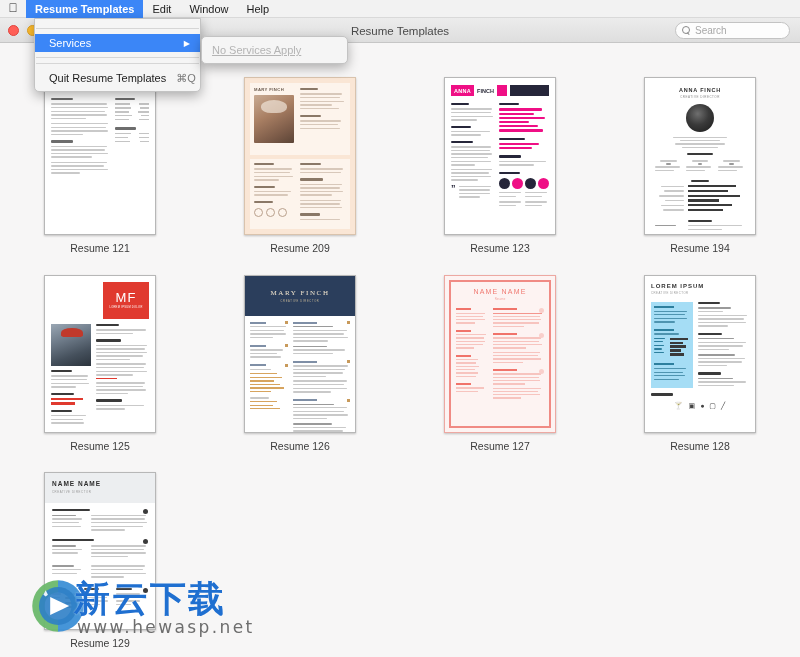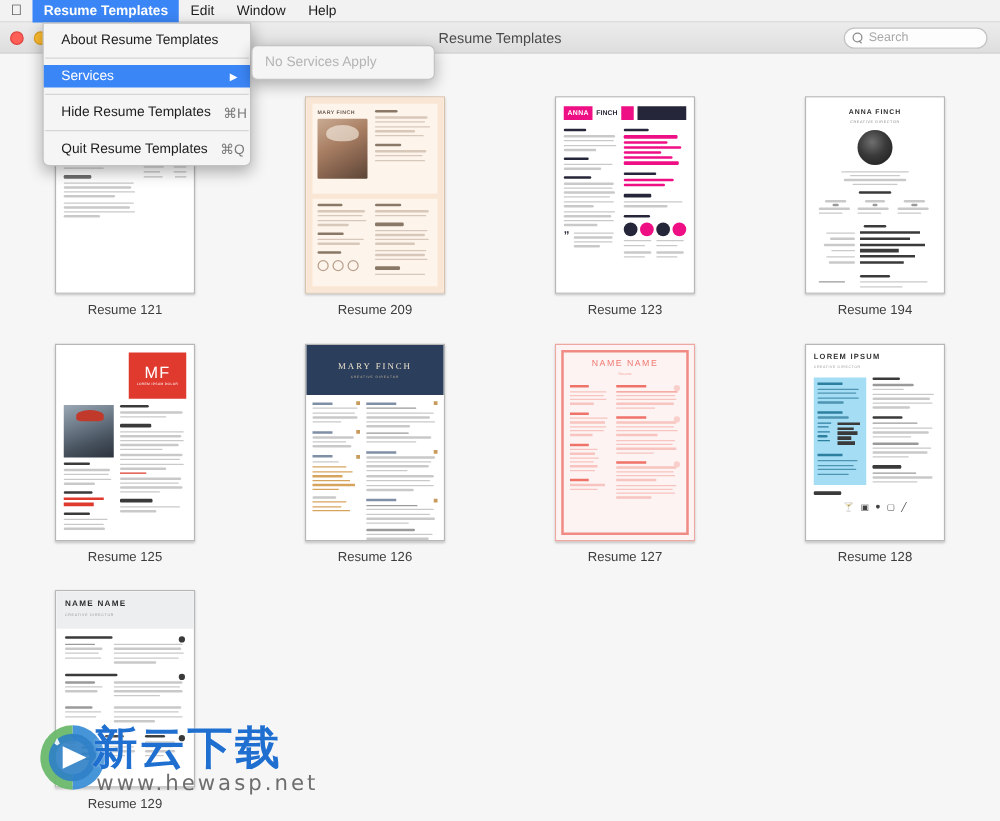--- a/index.html
+++ b/index.html
@@ -272,21 +272,21 @@
     padding: 4px 0;
     font-size: 11px; color: #1c1c1c;
     z-index: 60;
   }
   .mi {
     height: 18px; display: flex; align-items: center;
     padding: 0 10px 0 14px; white-space: nowrap;
     justify-content: space-between;
   }
   .mi.sel { background: #3b86f7; color: #fff; }
-  .mi.dis { color: #b4b4b4; }
+  .mi.dis { color: #b4b4b4; text-decoration: underline; }
   .mi .key { color: #7a7a7a; font-size: 11px; margin-left: 10px; }
   .mi .arrow { font-size: 8px; }
   .msep { height: 1px; background: #d6d6d6; margin: 5px 1px; }
 
   
   #submenu {
     position: absolute; left: 201px; top: 36px;
     width: 147px;
     background: #f5f5f5;
     border: 1px solid #c3c3c3;
@@ -1059,33 +1059,26 @@
           </div>
         </div>
       </div>
       <div class="thumb-label">Resume 129</div>
     </div>
 
   </div>
 </div>
 
 <div id="appmenu">
-  <div class="mi">
-    <span>About Resume Templates</span>
-  </div>
   <div class="msep"></div>
   <div class="mi sel">
     <span>Services</span>
     <span class="arrow">▶</span>
   </div>
   <div class="msep"></div>
-  <div class="mi">
-    <span>Hide Resume Templates</span>
-    <span class="key">⌘H</span>
-  </div>
   <div class="msep"></div>
   <div class="mi">
     <span>Quit Resume Templates</span>
     <span class="key">⌘Q</span>
   </div>
 </div>
 
 <div id="submenu">
   <div class="mi dis">
     <span>No Services Apply</span>

